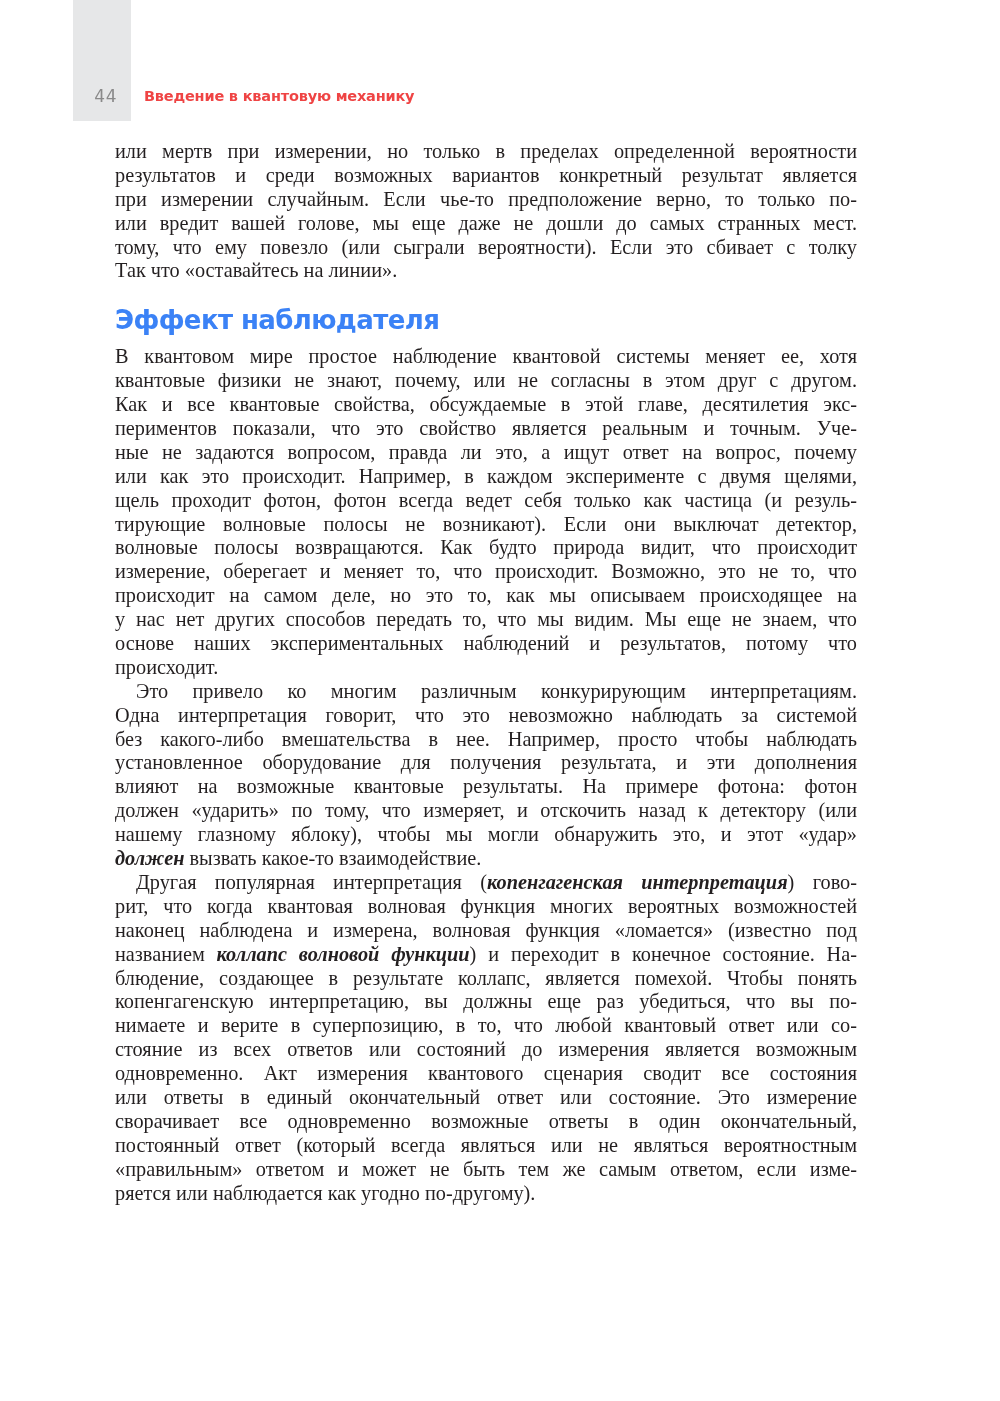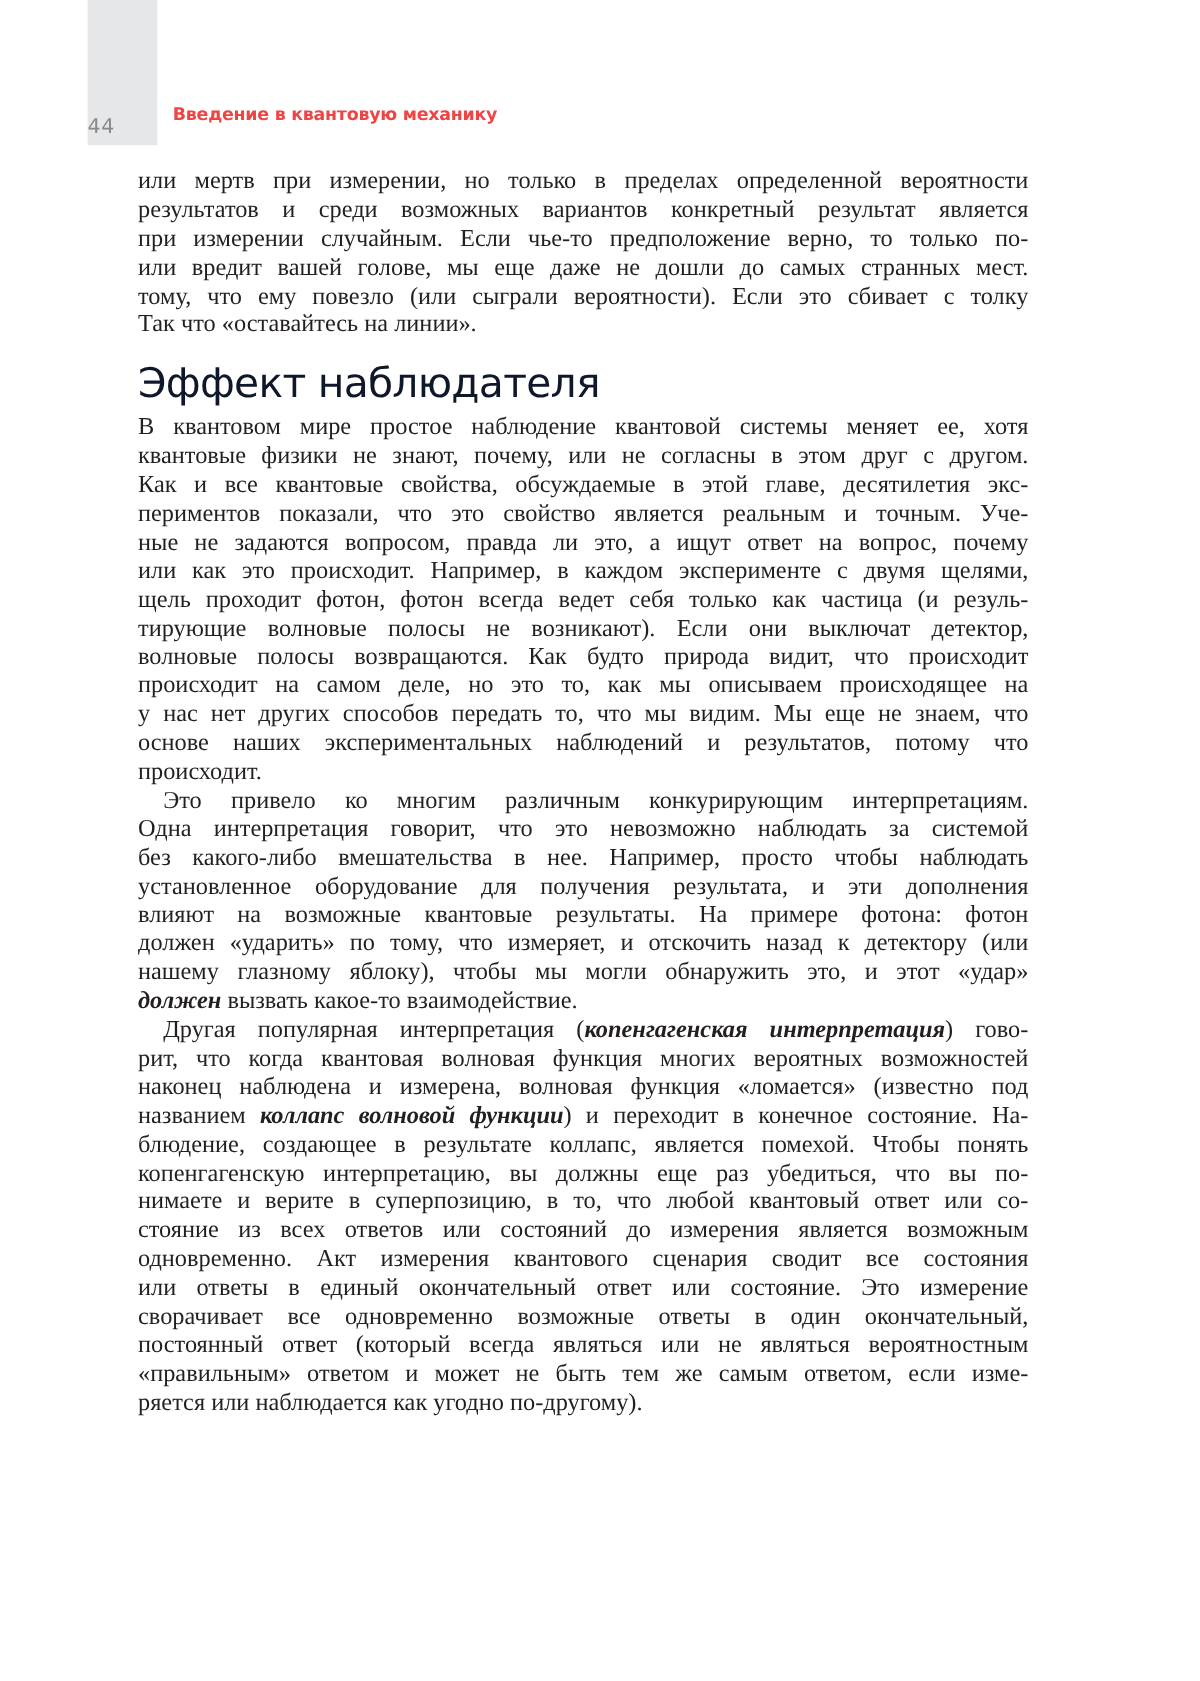--- a/index.html
+++ b/index.html
@@ -18,22 +18,22 @@
       left: 73px;
       top: 0;
       width: 58px;
       height: 121px;
       background: #e6e7e8;
     }
     .page-number {
       position: absolute;
       left: 73px;
       width: 44px;
-      top: 96px;
-      text-align: left;
+      top: 86px;
+      text-align: right;
       font-family: "DejaVu Sans", sans-serif;
       font-size: 17px;
       color: #8a8a8a;
       letter-spacing: 0.5px;
     }
     .running-head {
       position: absolute;
       left: 144px;
       top: 88px;
       font-family: "DejaVu Sans", sans-serif;
@@ -60,24 +60,24 @@
       height: 23.9px;
     }
     .line.last {
       text-align-last: left;
     }
     .line.indent {
       padding-left: 21px;
     }
     .section-heading {
       font-family: "DejaVu Sans", sans-serif;
-      font-weight: normal;
-      font-size: 34px;
+      font-weight: bold;
+      font-size: 26px;
       letter-spacing: -0.6px;
-      color: #0f172a;
+      color: #3b82f6;
       margin: 22px 0 10px 0;
       height: 30px;
       line-height: 30px;
     }
     em { font-style: italic; font-weight: bold; }
   </style>
 </head>
 <body>
 
 <div class="page-tab"></div>
@@ -100,20 +100,21 @@
   <div>
     <span class="line">В квантовом мире простое наблюдение квантовой системы меняет ее, хотя</span>
     <span class="line">квантовые физики не знают, почему, или не согласны в этом друг с другом.</span>
     <span class="line">Как и все квантовые свойства, обсуждаемые в этой главе, десятилетия экс-</span>
     <span class="line">периментов показали, что это свойство является реальным и точным. Уче-</span>
     <span class="line">ные не задаются вопросом, правда ли это, а ищут ответ на вопрос, почему</span>
     <span class="line">или как это происходит. Например, в каждом эксперименте с двумя щелями,</span>
     <span class="line">щель проходит фотон, фотон всегда ведет себя только как частица (и резуль-</span>
     <span class="line">тирующие волновые полосы не возникают). Если они выключат детектор,</span>
     <span class="line">волновые полосы возвращаются. Как будто природа видит, что происходит</span>
+    <span class="line">измерение, оберегает и меняет то, что происходит. Возможно, это не то, что</span>
     <span class="line">происходит на самом деле, но это то, как мы описываем происходящее на</span>
     <span class="line">у нас нет других способов передать то, что мы видим. Мы еще не знаем, что</span>
     <span class="line">основе наших экспериментальных наблюдений и результатов, потому что</span>
     <span class="line last">происходит.</span>
   </div>
 
   <div>
     <span class="line indent">Это привело ко многим различным конкурирующим интерпретациям.</span>
     <span class="line">Одна интерпретация говорит, что это невозможно наблюдать за системой</span>
     <span class="line">без какого-либо вмешательства в нее. Например, просто чтобы наблюдать</span>

